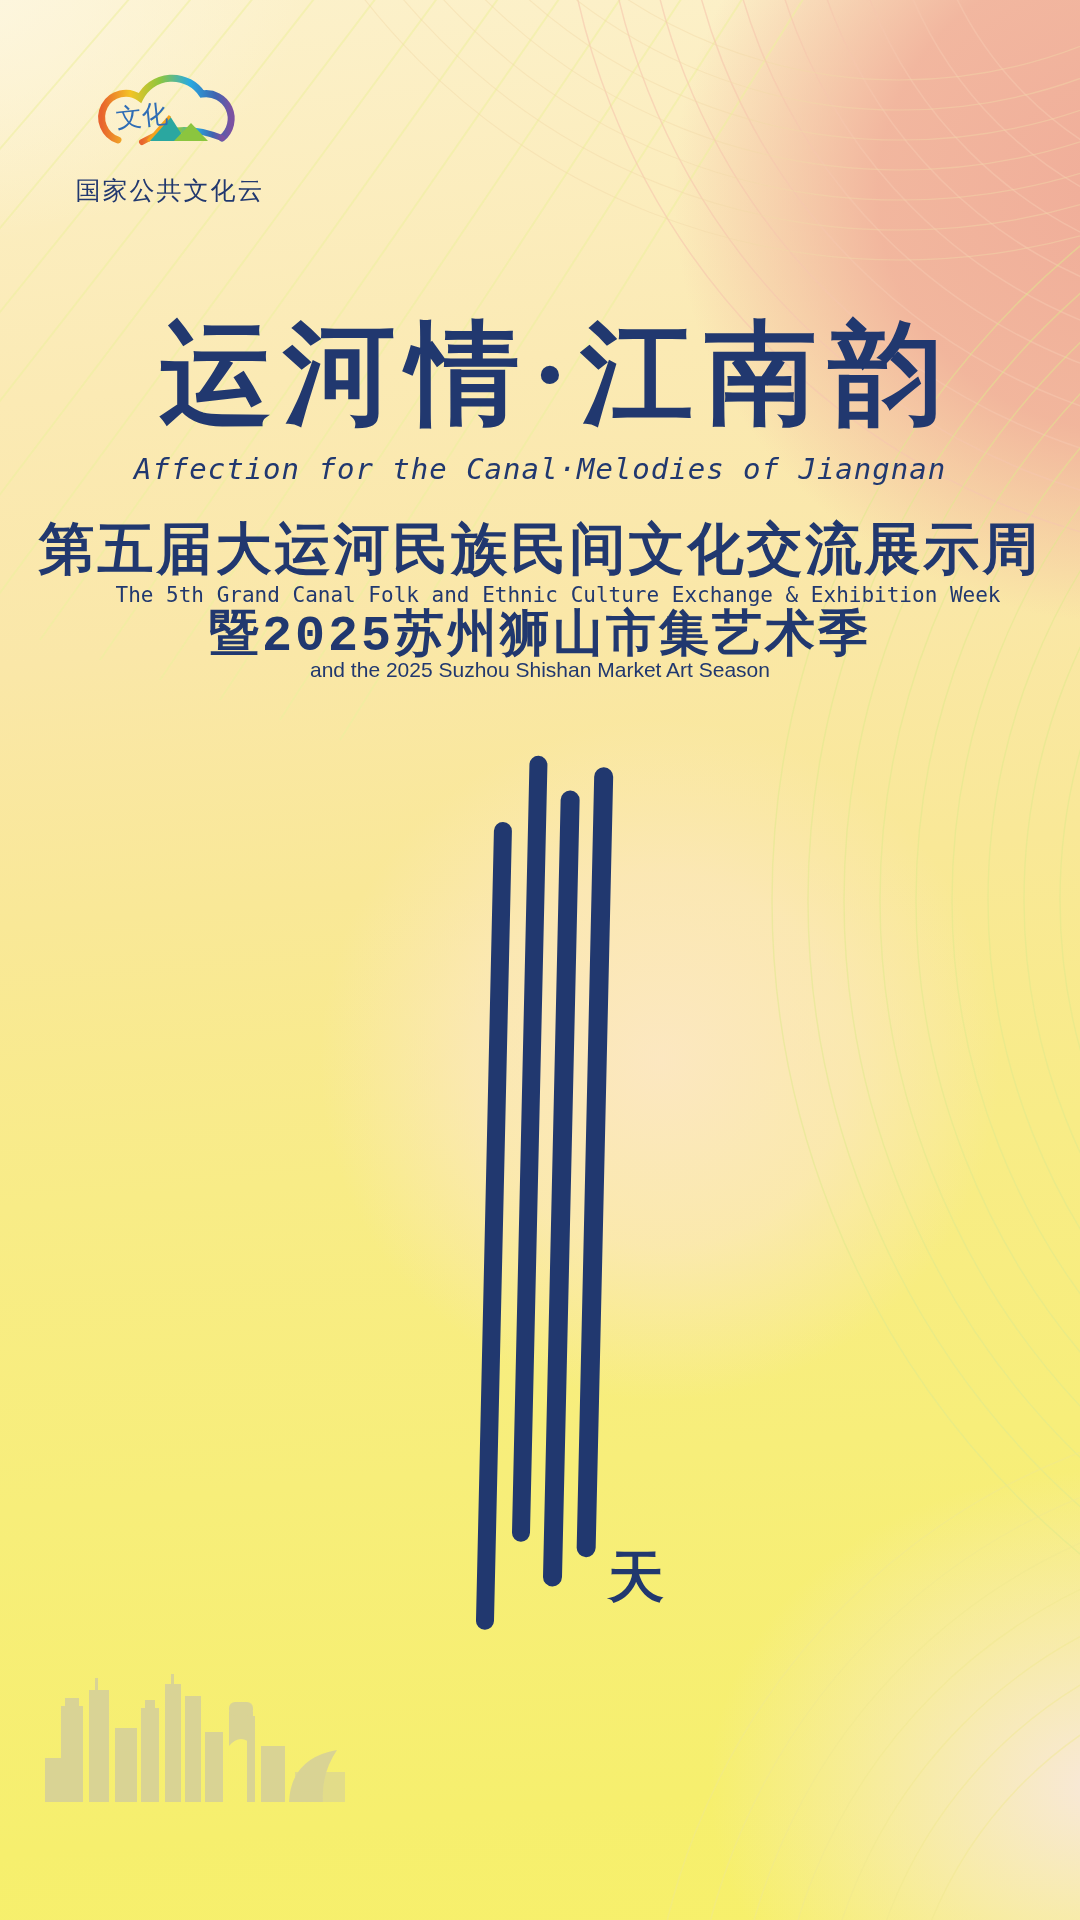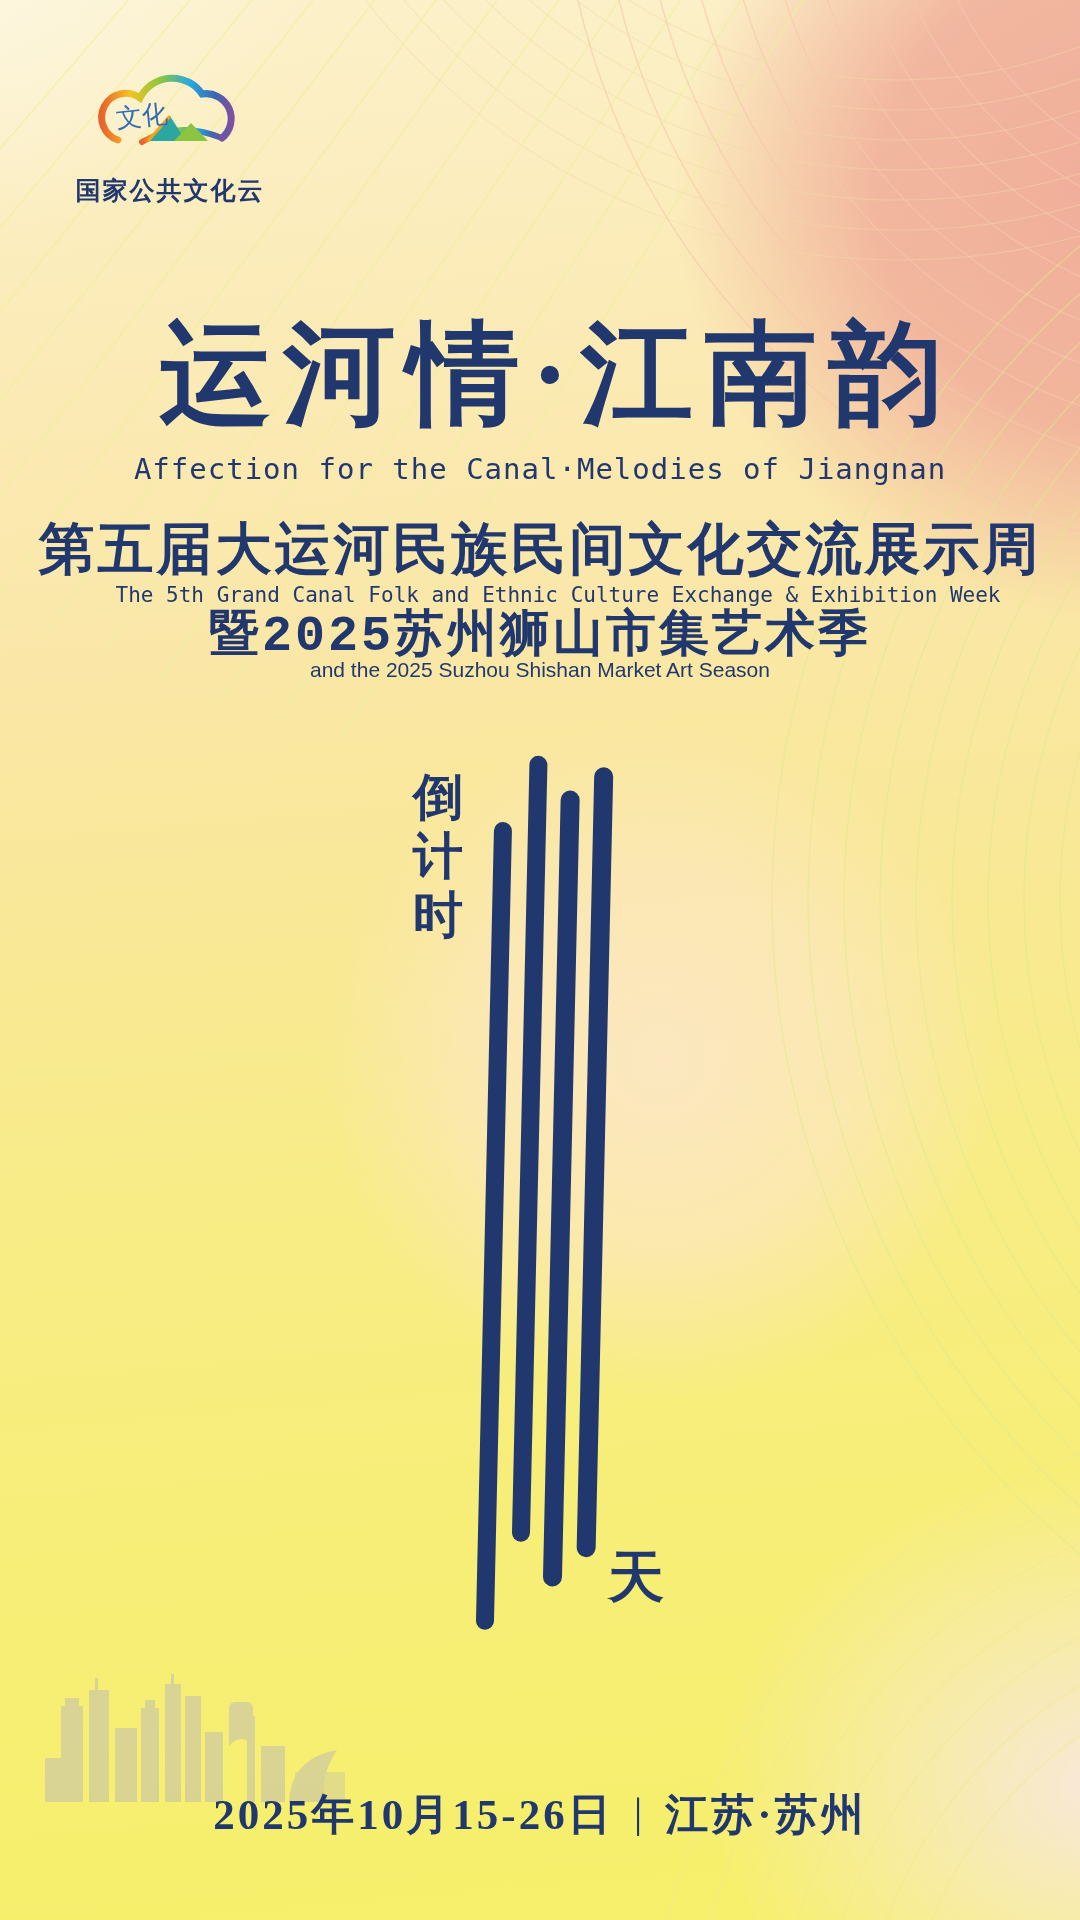--- a/index.html
+++ b/index.html
@@ -9,29 +9,29 @@
     background:
       radial-gradient(circle 340px at 660px 1060px, rgba(252,231,195,.95) 0%, rgba(252,231,195,.65) 55%, rgba(252,231,195,0) 100%),
       radial-gradient(ellipse 560px 450px at 102% 93%, #f8e8da 0%, rgba(248,232,218,0) 70%),
       radial-gradient(ellipse 640px 600px at 105% 10%, #f0ad99 0%, rgba(240,173,153,.85) 40%, rgba(240,173,153,0) 72%),
       radial-gradient(ellipse 520px 400px at -5% -2%, #fdf7e2 0%, rgba(253,247,226,0) 70%),
       linear-gradient(175deg,#fcf1cb 0%,#fbeab4 20%,#fae7a8 33%,#f9e897 46%,#f8ec87 60%,#f7ee7a 75%,#f6ef6e 92%,#f7f06b 100%);
   }
   .decor{position:absolute;left:0;top:0;}
   
   .logo{position:absolute;left:70px;top:62px;width:200px;text-align:center;}
-  .logo-text{margin-top:4px;font-size:25px;font-weight:bold;letter-spacing:2px;color:#21386f;
+  .logo-text{margin-top:4px;font-size:25px;font-weight:normal;letter-spacing:2px;color:#21386f;
     font-family:"Liberation Sans","DejaVu Sans",sans-serif;}
   
   .main-title{position:absolute;left:16px;top:318px;width:1080px;text-align:center;
     font-family:"Liberation Serif","DejaVu Serif",serif;font-weight:bold;
     font-size:112px;line-height:1;letter-spacing:12px;color:#21386f;}
   .subtitle-en{position:absolute;left:0;top:452px;width:1080px;text-align:center;
     font-family:"DejaVu Sans Mono","Liberation Mono",monospace;
-    font-size:29px;letter-spacing:1px;color:#21386f;}
+    font-size:29px;letter-spacing:1px;color:#21386f;font-style:italic;}
   .event-zh1{position:absolute;left:0;top:512px;width:1080px;text-align:center;
     font-size:56px;font-weight:900;letter-spacing:3px;color:#21386f;}
   .event-en1{position:absolute;left:0;top:583px;width:1080px;text-align:center;
     font-family:"DejaVu Sans Mono","Liberation Mono",monospace;
     font-size:21px;color:#21386f;padding-left:18px;}
   .event-zh2{position:absolute;left:0;top:600px;width:1080px;text-align:center;
     font-size:50px;font-weight:900;letter-spacing:3px;color:#21386f;font-family:Liberation Mono, monospace;}
   .event-en2{position:absolute;left:0;top:658px;width:1080px;text-align:center;
     font-family:Liberation Sans, sans-serif;
     font-size:21px;color:#21386f;}
@@ -142,21 +142,20 @@
     <div class="logo-text">国家公共文化云</div>
   </div>
 
   <div class="main-title">运河情·江南韵</div>
   <div class="subtitle-en">Affection for the Canal·Melodies of Jiangnan</div>
   <div class="event-zh1">第五届大运河民族民间文化交流展示周</div>
   <div class="event-en1">The 5th Grand Canal Folk and Ethnic Culture Exchange &amp; Exhibition Week</div>
   <div class="event-zh2">暨2025苏州狮山市集艺术季</div>
   <div class="event-en2">and the 2025 Suzhou Shishan Market Art Season</div>
 
-  <div class="countdown-label">倒计时</div>
   <div class="bars">
     <div class="bar bar1"></div>
     <div class="bar bar2"></div>
     <div class="bar bar3"></div>
     <div class="bar bar4"></div>
   </div>
   <div class="countdown-unit">天</div>
 
   <svg class="skyline" width="300" height="140" viewBox="0 0 300 140">
     <g fill="#c2bdb2">
@@ -175,17 +174,14 @@
       <path d="M184,140 L184,50 Q196,30 208,50 L208,84 Q196,70 184,84 Z"></path>
       <path d="M208,140 L208,50 Q196,30 184,50 L184,60 Q200,44 208,64 Z" opacity="0"></path>
       <rect x="184" y="40" width="24" height="14" rx="6"></rect>
       <rect x="202" y="54" width="8" height="86"></rect>
       <rect x="216" y="84" width="24" height="56"></rect>
       <path d="M244,140 Q246,96 292,88 Q276,112 278,140 Z"></path>
       <rect x="250" y="110" width="50" height="30" opacity="0.7"></rect>
     </g>
   </svg>
 
-  <div class="footer">
-    <span>2025年10月15-26日</span><span class="sep">|</span><span>江苏·苏州</span>
-  </div>
 
 </div>
 
 </body></html>

